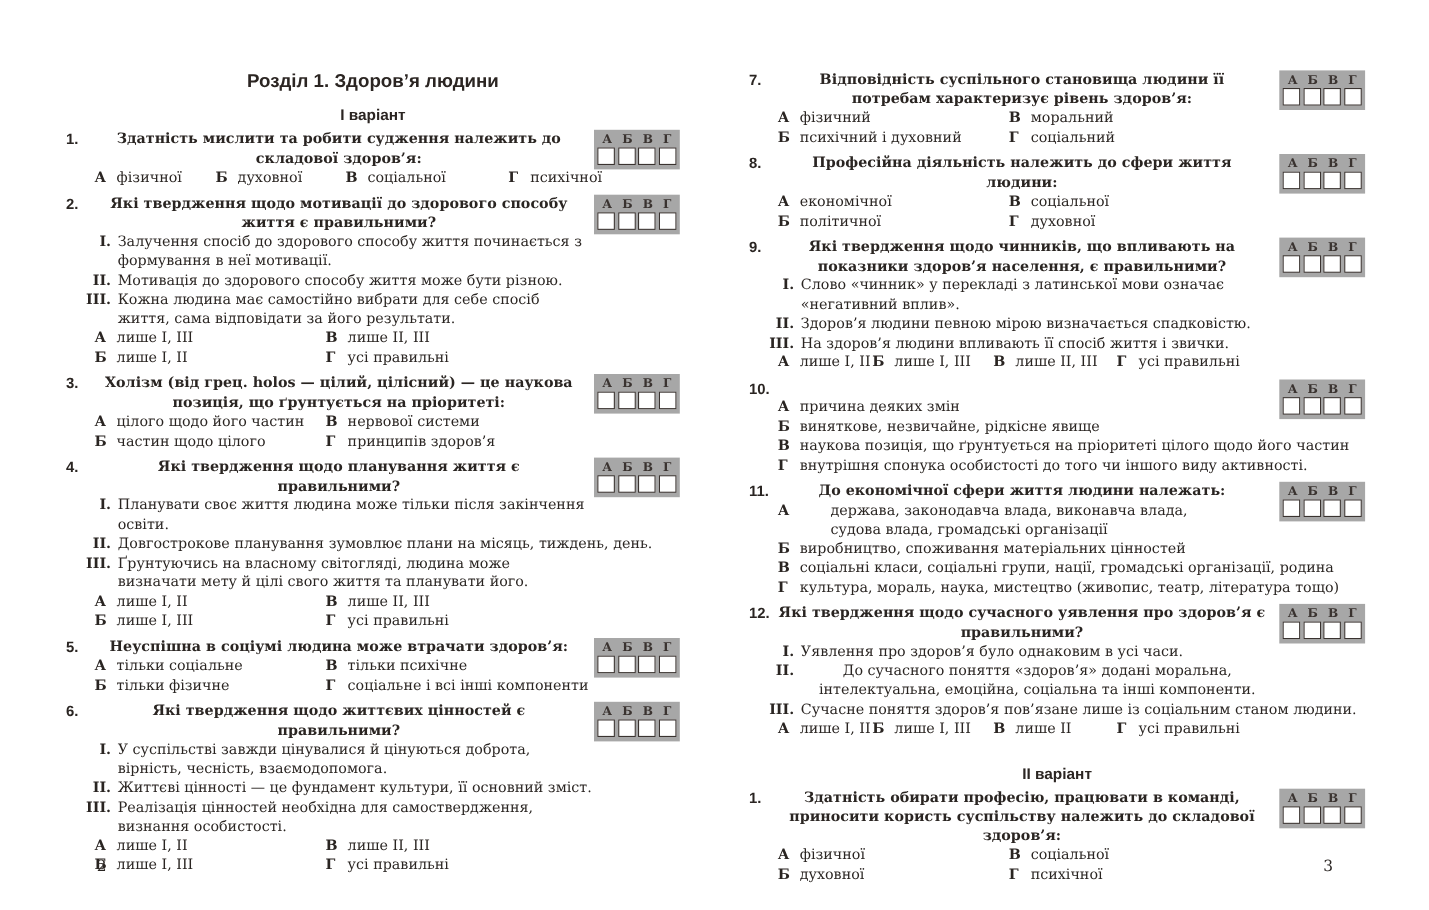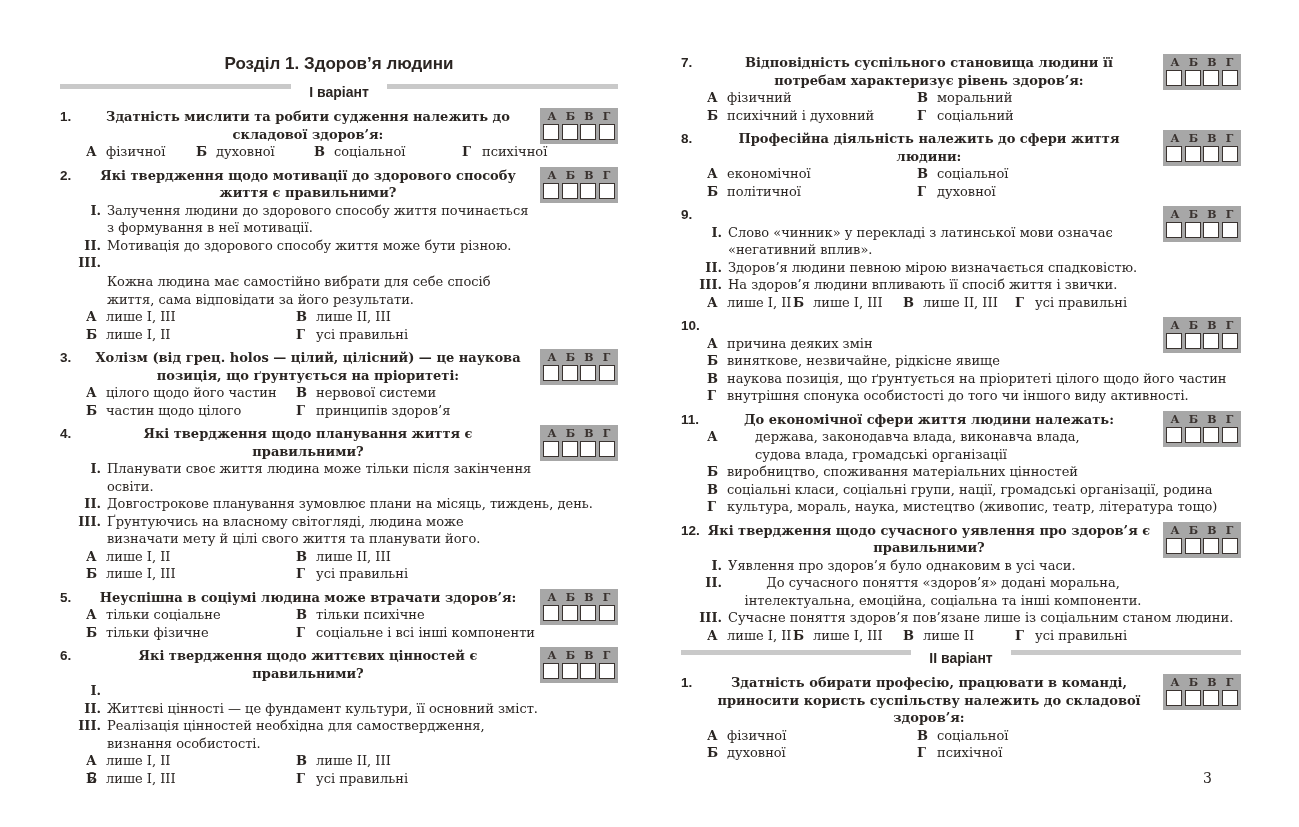--- a/index.html
+++ b/index.html
@@ -1,29 +1,29 @@
 <!DOCTYPE html>
 <html><head>
 <meta charset="utf-8">
 <style>
   html, body { margin: 0; padding: 0; }
   body {
     width: 1299px; height: 827px; background: #ffffff; overflow: hidden;
     font-family: "DejaVu Serif", "Liberation Serif", serif; color: #2a2522;
     position: relative;
   }
-  .page { position: absolute; top: 8px; }
+  .page { position: absolute; top: 18px; }
   #page-left { left: 60px; width: 558px; }
   #page-right { left: 681px; width: 560px; }
   .section-title {
     font-family: "Liberation Sans", sans-serif; font-weight: bold; font-size: 17px;
     text-align: center; margin-top: 46px; height: 24px; color: #2b2522;
   }
   .variant-bar {
-    display: flex; align-items: flex-start; height: 20px; margin-top: 6px; margin-bottom: 4px;
+    display: flex; align-items: center; height: 20px; margin-top: 6px; margin-bottom: 4px; flex-direction: column;
   }
   .variant-bar .line { flex: 1; height: 5px; background: #c9c9c9; }
   .variant-bar .label {
     font-family: "Liberation Sans", sans-serif; font-weight: bold; font-size: 14px;
     padding: 0 18px; color: #2b2522;
   }
   .q { position: relative; margin-bottom: 6px; font-size: 13px; line-height: 17.5px; }
   .q-row { display: flex; }
   .q-num {
     width: 26px; flex: none; font-family: "Liberation Sans", sans-serif; font-weight: bold;
@@ -86,29 +86,29 @@
           </div>
         </div>
       </div>
       <div class="q">
         <div class="q-row">
           <span class="q-num">2.</span>
           <span class="q-text">Які твердження щодо мотивації до здорового способу життя є правильними?</span>
         </div>
         <div class="stmt">
           <span class="stmt-num">I.</span>
-          <span class="stmt-text" style="max-width: 430px;">Залучення людини до здорового способу життя починається з формування в неї мотивації.</span>
+          <span class="stmt-text" style="max-width: 430px;">Залучення спосіб до здорового способу життя починається з формування в неї мотивації.</span>
         </div>
         <div class="stmt">
           <span class="stmt-num">II.</span>
           <span class="stmt-text">Мотивація до здорового способу життя може бути різною.</span>
         </div>
         <div class="stmt">
           <span class="stmt-num">III.</span>
-          <span class="stmt-text" style="max-width: 430px; margin-top: 19px;">Кожна людина має самостійно вибрати для себе спосіб життя, сама відповідати за його результати.</span>
+          <span class="stmt-text" style="max-width: 430px;">Кожна людина має самостійно вибрати для себе спосіб життя, сама відповідати за його результати.</span>
         </div>
         <div class="opts ">
           <div class="opt"><span class="opt-letter">А</span><span>лише I, III</span></div>
           <div class="opt"><span class="opt-letter">В</span><span>лише II, III</span></div>
           <div class="opt"><span class="opt-letter">Б</span><span>лише I, II</span></div>
           <div class="opt"><span class="opt-letter">Г</span><span>усі правильні</span></div>
         </div>
         <div class="grid-box">
           <div class="grid-letters">
             <span>А</span>
@@ -214,20 +214,21 @@
           </div>
         </div>
       </div>
       <div class="q">
         <div class="q-row">
           <span class="q-num">6.</span>
           <span class="q-text">Які твердження щодо життєвих цінностей є правильними?</span>
         </div>
         <div class="stmt">
           <span class="stmt-num">I.</span>
+          <span class="stmt-text" style="max-width: 430px;">У суспільстві завжди цінувалися й цінуються доброта, вірність, чесність, взаємодопомога.</span>
         </div>
         <div class="stmt">
           <span class="stmt-num">II.</span>
           <span class="stmt-text">Життєві цінності — це фундамент культури, її основний зміст.</span>
         </div>
         <div class="stmt">
           <span class="stmt-num">III.</span>
           <span class="stmt-text" style="max-width: 430px;">Реалізація цінностей необхідна для самоствердження, визнання особистості.</span>
         </div>
         <div class="opts ">
@@ -305,20 +306,21 @@
             <div class="grid-cell"></div>
             <div class="grid-cell"></div>
             <div class="grid-cell"></div>
             <div class="grid-cell"></div>
           </div>
         </div>
       </div>
       <div class="q">
         <div class="q-row">
           <span class="q-num">9.</span>
+          <span class="q-text">Які твердження щодо чинників, що впливають на показники здоров’я населення, є правильними?</span>
         </div>
         <div class="stmt">
           <span class="stmt-num">I.</span>
           <span class="stmt-text" style="max-width: 430px;">Слово «чинник» у перекладі з латинської мови означає «негативний вплив».</span>
         </div>
         <div class="stmt">
           <span class="stmt-num">II.</span>
           <span class="stmt-text">Здоров’я людини певною мірою визначається спадковістю.</span>
         </div>
         <div class="stmt">
@@ -453,21 +455,21 @@
           </div>
           <div class="grid-cells">
             <div class="grid-cell"></div>
             <div class="grid-cell"></div>
             <div class="grid-cell"></div>
             <div class="grid-cell"></div>
           </div>
         </div>
       </div>
     </div>
-  <div class="variant-bar" style="margin-top:6px">
+  <div class="variant-bar" style="margin-top:21px">
     <div class="line"></div>
     <div class="label">ІІ варіант</div>
     <div class="line"></div>
   </div>
   <div id="right-v2-questions">
       <div class="q">
         <div class="q-row">
           <span class="q-num">1.</span>
           <span class="q-text">Здатність обирати професію, працювати в команді, приносити користь суспільству належить до складової здоров’я:</span>
         </div>

